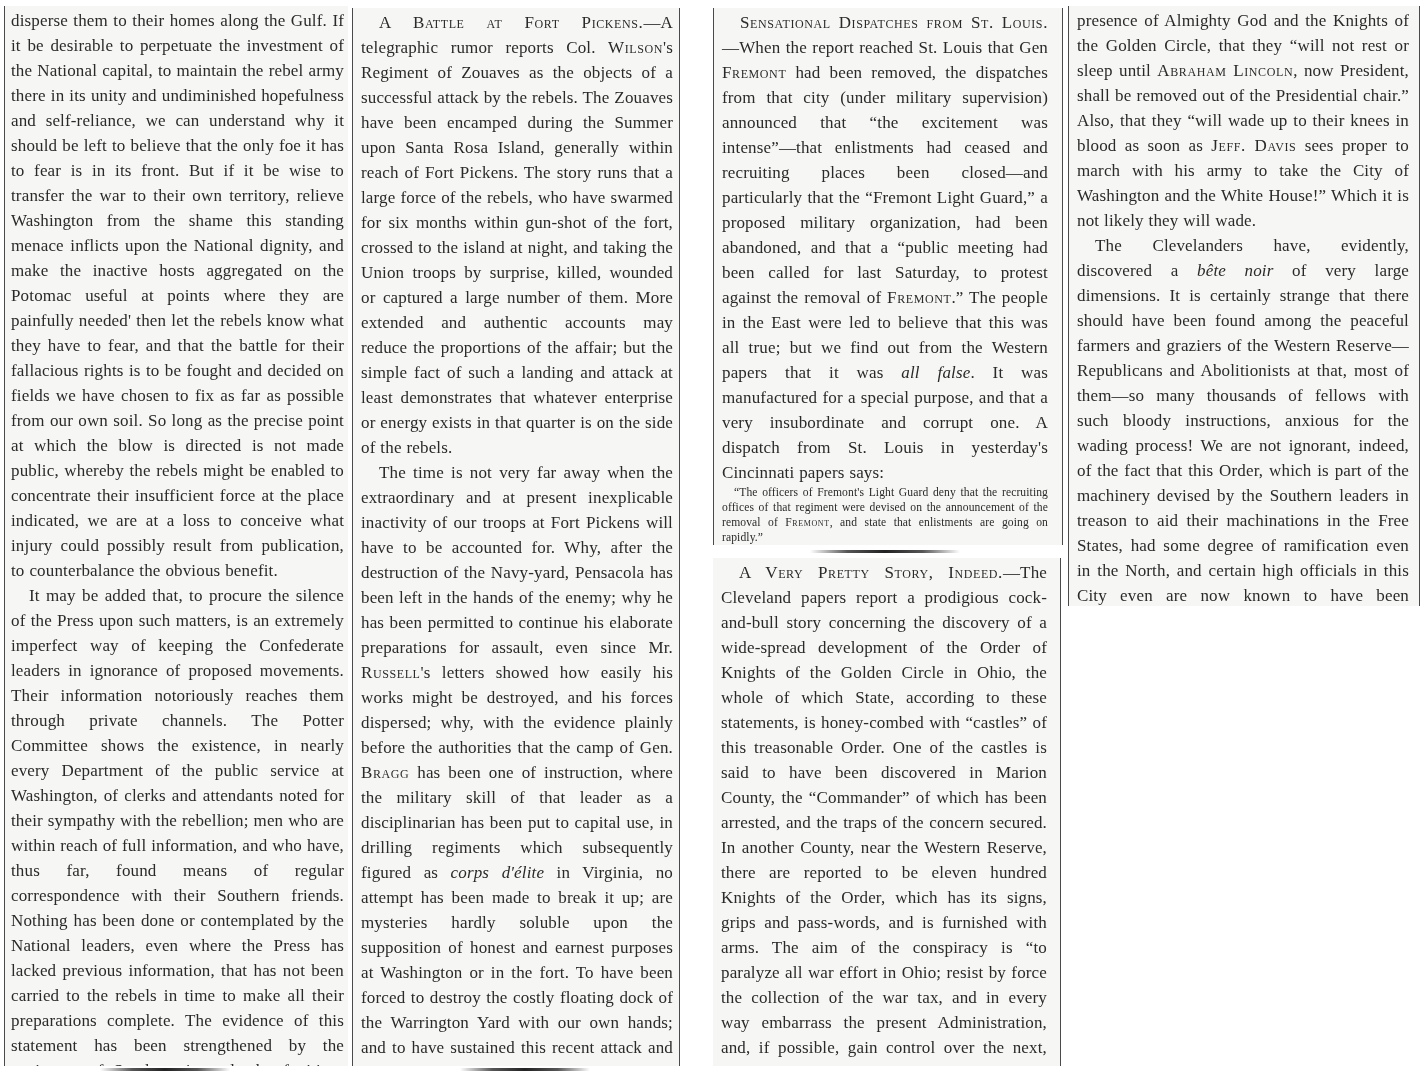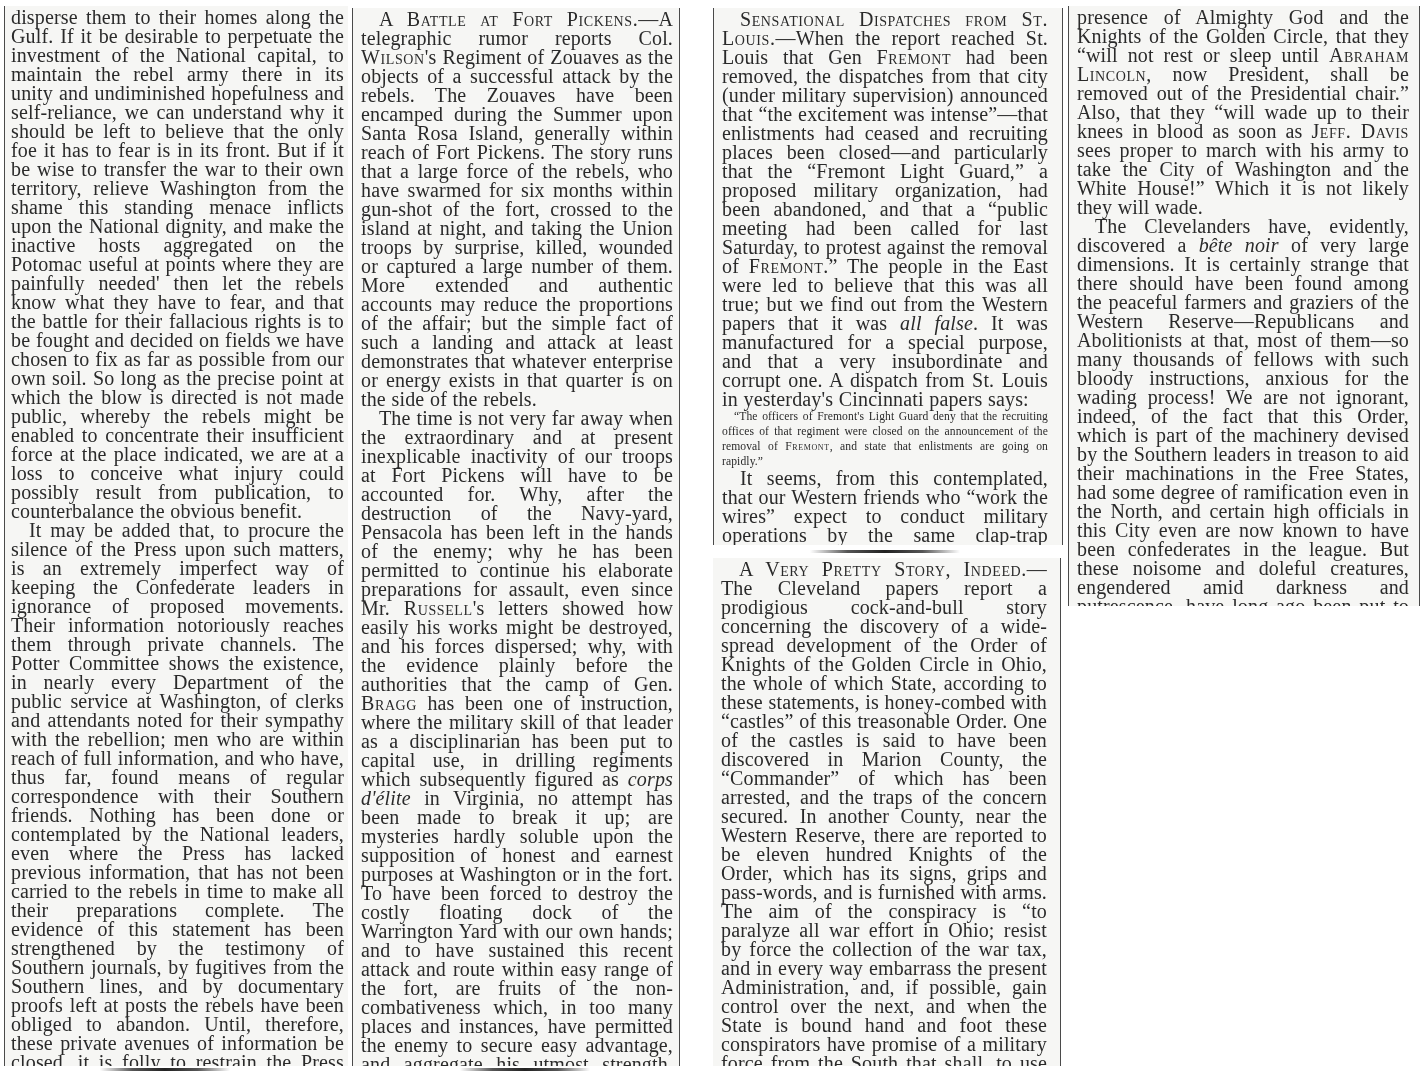--- a/index.html
+++ b/index.html
@@ -11,22 +11,22 @@
     position: relative;
   }
   .clip {
     position: absolute;
     background: #f6f6f4;
     box-sizing: border-box;
     overflow: hidden;
   }
   .clip p {
     margin: 0;
-    font-size: 20px;
-    line-height: 19px;
+    font-size: 17px;
+    line-height: 25px;
     text-align: justify;
     text-indent: 0;
     letter-spacing: 0.15px;
     word-spacing: 0.5px;
   }
   .clip p.indent { text-indent: 18px; }
   .clip p.quote {
     font-size: 11.6px; line-height: 15px; letter-spacing: 0.1px;
     text-indent: 12px;
   }
@@ -49,21 +49,21 @@
 <div class="sep" style="left:100px; top:1068px; width:130px;"></div>
 
 <div class="clip rule-l rule-r" style="left:352px; top:8px; width:328px; height:1058px; padding:2px 6px 0 8px;">
   <p class="indent"><span class="sc">A Battle at Fort Pickens.</span><span>—A telegraphic rumor reports Col. </span><span class="sc">Wilson</span><span>'s Regiment of Zouaves as the objects of a successful attack by the rebels. The Zouaves have been encamped during the Summer upon Santa Rosa Island, generally within reach of Fort Pickens. The story runs that a large force of the rebels, who have swarmed for six months within gun-shot of the fort, crossed to the island at night, and taking the Union troops by surprise, killed, wounded or captured a large number of them. More extended and authentic accounts may reduce the proportions of the affair; but the simple fact of such a landing and attack at least demonstrates that whatever enterprise or energy exists in that quarter is on the side of the rebels.</span></p>
   <p class="indent"><span>The time is not very far away when the extraordinary and at present inexplicable inactivity of our troops at Fort Pickens will have to be accounted for. Why, after the destruction of the Navy-yard, Pensacola has been left in the hands of the enemy; why he has been permitted to continue his elaborate preparations for assault, even since Mr. </span><span class="sc">Russell</span><span>'s letters showed how easily his works might be destroyed, and his forces dispersed; why, with the evidence plainly before the authorities that the camp of Gen. </span><span class="sc">Bragg</span><span> has been one of instruction, where the military skill of that leader as a disciplinarian has been put to capital use, in drilling regiments which subsequently figured as </span><em>corps d'élite</em><span> in Virginia, no attempt has been made to break it up; are mysteries hardly soluble upon the supposition of honest and earnest purposes at Washington or in the fort. To have been forced to destroy the costly floating dock of the Warrington Yard with our own hands; and to have sustained this recent attack and route within easy range of the fort, are fruits of the non-combativeness which, in too many places and instances, have permitted the enemy to secure easy advantage, and aggregate his utmost strength, before any effort has been made to disturb him. The question, as yet too impatiently asked, why, if troops are not wanted at Washington to fight, they are sent there rather than to districts where fighting is actually going on, may fairly be asked in regard to the soldiers at Fort Pickens. The passive possession of that place is no equivalent for the sacrifice of the men, material and prestige, it costs to hold it as we do.</span></p>
 </div>
 <div class="sep" style="left:460px; top:1068px; width:130px;"></div>
 
 <div class="clip rule-l rule-r" style="left:713px; top:8px; width:350px; height:537px; padding:2px 14px 0 8px;">
   <p class="indent"><span class="sc">Sensational Dispatches from St. Louis.</span><span>—When the report reached St. Louis that Gen </span><span class="sc">Fremont</span><span> had been removed, the dispatches from that city (under military supervision) announced that “the excitement was intense”—that enlistments had ceased and recruiting places been closed—and particularly that the “Fremont Light Guard,” a proposed military organization, had been abandoned, and that a “public meeting had been called for last Saturday, to protest against the removal of </span><span class="sc">Fremont</span><span>.” The people in the East were led to believe that this was all true; but we find out from the Western papers that it was </span><em>all false</em><span>. It was manufactured for a special purpose, and that a very insubordinate and corrupt one. A dispatch from St. Louis in yesterday's Cincinnati papers says:</span></p>
-  <p class="quote"><span>“The officers of Fremont's Light Guard deny that the recruiting offices of that regiment were closed on the announcement of the removal of </span><span class="sc">Fremont</span><span>, and state that enlistments are going on rapidly.”</span></p>
+  <p class="quote"><span>“The officers of Fremont's Light Guard deny that the recruiting offices of that regiment were devised on the announcement of the removal of </span><span class="sc">Fremont</span><span>, and state that enlistments are going on rapidly.”</span></p>
   <p class="indent">It seems, from this contemplated, that our Western friends who “work the wires” expect to conduct military operations by the same clap-trap machinery that is so frequently, and sometimes successfully, employed in carrying on political campaigns.</p>
 </div>
 <div class="sep" style="left:810px; top:550px; width:150px;"></div>
 
 <div class="clip rule-r" style="left:713px; top:558px; width:348px; height:508px; padding:2px 13px 0 8px;">
   <p class="indent"><span class="sc">A Very Pretty Story, Indeed.</span><span>—The Cleveland papers report a prodigious cock-and-bull story concerning the discovery of a wide-spread development of the Order of Knights of the Golden Circle in Ohio, the whole of which State, according to these statements, is honey-combed with “castles” of this treasonable Order. One of the castles is said to have been discovered in Marion County, the “Commander” of which has been arrested, and the traps of the concern secured. In another County, near the Western Reserve, there are reported to be eleven hundred Knights of the Order, which has its signs, grips and pass-words, and is furnished with arms. The aim of the conspiracy is “to paralyze all war effort in Ohio; resist by force the collection of the war tax, and in every way embarrass the present Administration, and, if possible, gain control over the next, and when the State is bound hand and foot these conspirators have promise of a military force from the South that shall, to use the expressive language of the Southern emissary, ‘clean out’ the Abolitionists.” The Knights take an oath, and swear, in the</span></p>
 </div>
 
 <div class="clip rule-l rule-r" style="left:1068px; top:6px; width:352px; height:600px; padding:2px 10px 0 8px;">
   <p><span>presence of Almighty God and the Knights of the Golden Circle, that they “will not rest or sleep until </span><span class="sc">Abraham Lincoln</span><span>, now President, shall be removed out of the Presidential chair.” Also, that they “will wade up to their knees in blood as soon as </span><span class="sc">Jeff. Davis</span><span> sees proper to march with his army to take the City of Washington and the White House!” Which it is not likely they will wade.</span></p>

